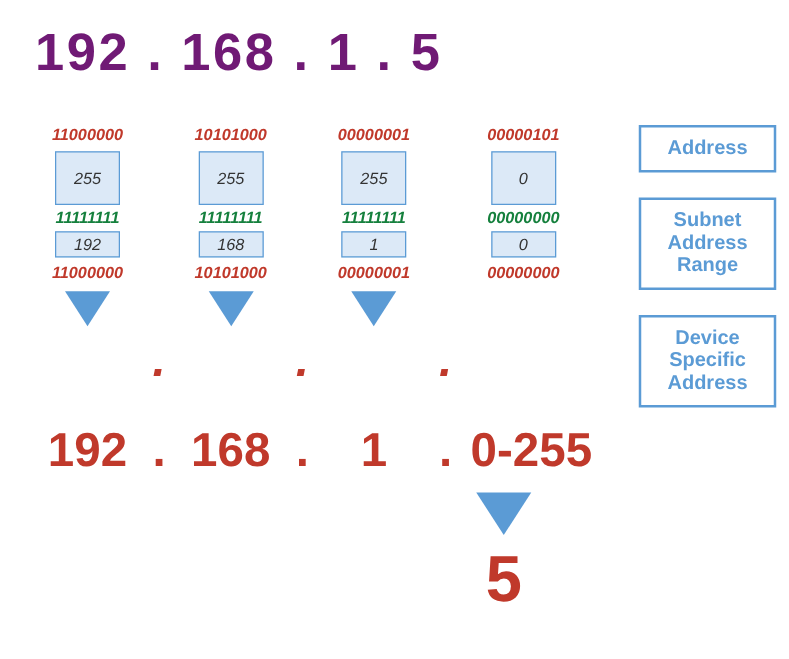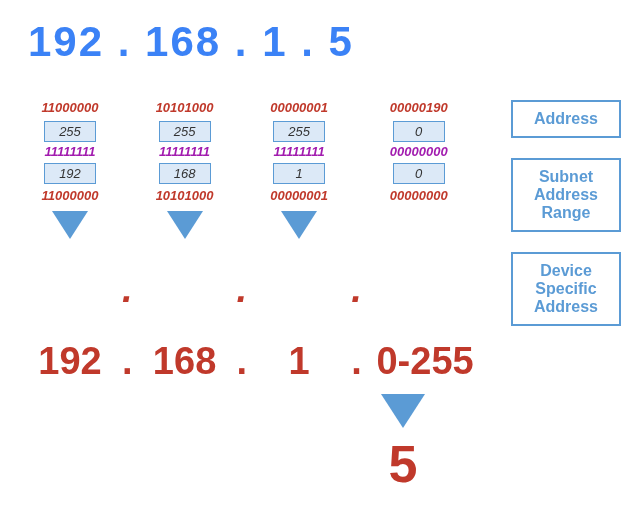--- a/index.html
+++ b/index.html
@@ -12,21 +12,21 @@
       overflow: hidden;
     }
 
     
     .top-ip {
       position: absolute;
       top: 18px;
       left: 28px;
       font-size: 42px;
       font-weight: bold;
-      color: #3b82f6;
+      color: #701a75;
       letter-spacing: 2px;
     }
 
     
     .diagram {
       position: absolute;
       top: 100px;
       left: 20px;
       display: flex;
       flex-direction: row;
@@ -53,30 +53,30 @@
       color: #c0392b;
       margin-bottom: 6px;
       white-space: nowrap;
     }
 
     .mask-box {
       border: 1.5px solid #5b9bd5;
       background: #dce9f7;
       color: #333;
       font-size: 13px;
-      padding: 2px 14px;
+      padding: 13px 14px;
       margin-bottom: 2px;
       min-width: 52px;
       text-align: center;
     }
 
     .binary-mask {
       font-size: 13px;
       font-weight: bold;
-      color: #a21caf;
+      color: #15803d;
       margin-bottom: 4px;
       white-space: nowrap;
     }
 
     .result-box {
       border: 1.5px solid #5b9bd5;
       background: #dce9f7;
       color: #333;
       font-size: 13px;
       padding: 2px 14px;
@@ -224,21 +224,21 @@
     <div class="mask-box">255</div>
     <div class="binary-mask">11111111</div>
     <div class="result-box">1</div>
     <div class="binary-result">00000001</div>
     <div class="arrow-down"></div>
   </div>
 
   <div class="dot-sep">.</div>
 
   <div class="octet-col last">
-    <div class="binary-top">00000190</div>
+    <div class="binary-top">00000101</div>
     <div class="mask-box">0</div>
     <div class="binary-mask">00000000</div>
     <div class="result-box">0</div>
     <div class="binary-result">00000000</div>
 
   </div>
 </div>
 
 <div class="bottom-row">
   <div class="bottom-num">192</div>

